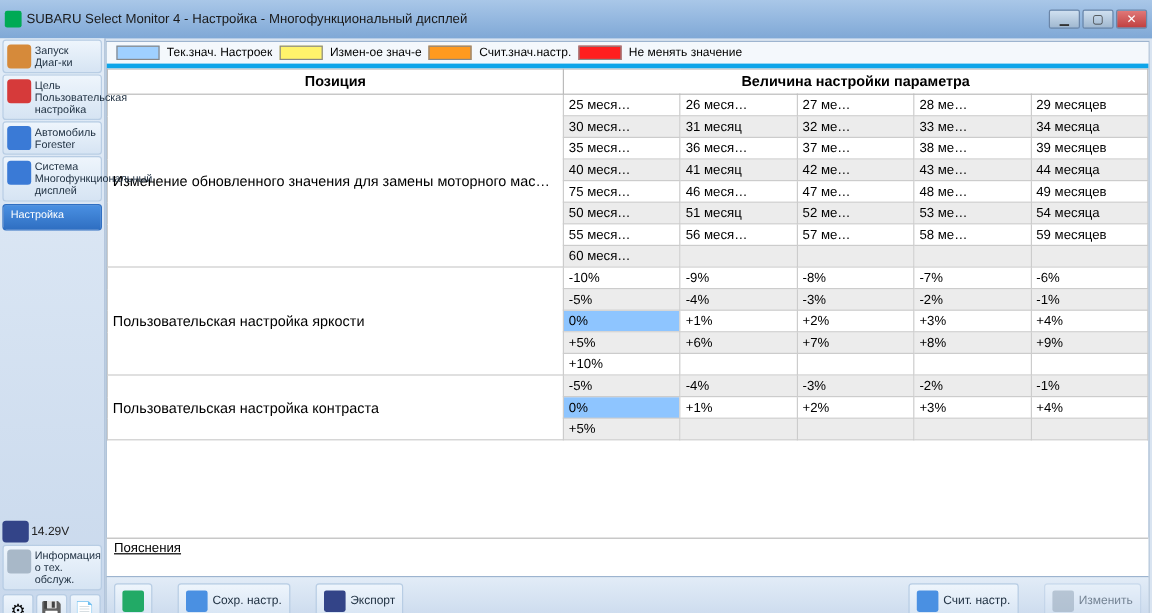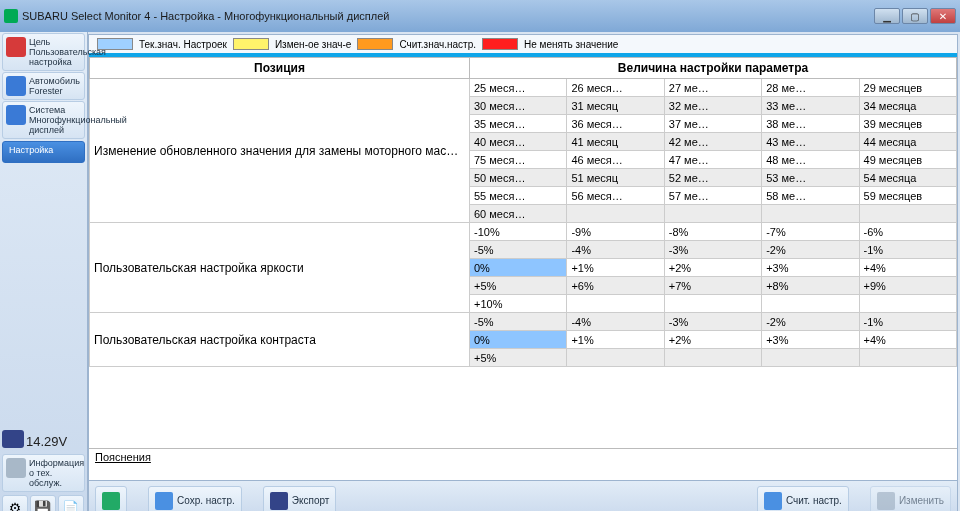--- a/index.html
+++ b/index.html
@@ -10,21 +10,21 @@
   .titlebar .title { flex: 1; }
   .winbtn { width: 26px; height: 16px; margin-left: 2px; background: linear-gradient(#d0e0f0,#a0b8d0); border: 1px solid #6b86a8; border-radius: 2px; display: flex; align-items: center; justify-content: center; font-size: 10px; color: #333; }
   .winbtn.close { background: linear-gradient(#e07878,#c04040); color: #fff; }
   .app { display: flex; height: 491px; }
   
   .sidebar { width: 88px; background: linear-gradient(#e2ecf7,#c8d8ec); display: flex; flex-direction: column; border-right: 1px solid #9db4cf; }
   .sb-item { min-height: 28px; padding: 3px 3px 3px 26px; position: relative; border: 1px solid #b8cde4; border-radius: 3px; margin: 1px 2px; background: linear-gradient(#eef5fc,#d6e4f3); font-size: 9px; line-height: 10px; color: #234; }
   .sb-item .ico { position: absolute; left: 3px; top: 3px; width: 20px; height: 20px; border-radius: 3px; background: #5a8; }
   .sb-item.active { background: linear-gradient(#4a90e2,#2f6fc2); color: #fff; border-color: #2f6fc2; padding-left: 6px; min-height: 22px; display:flex; }
   .sb-spacer { flex: 1; }
-  .sb-volt { font-size: 13px; color: #222; padding: 4px 2px 4px 26px; position: relative; }
+  .sb-volt { font-size: 10px; color: #222; padding: 4px 2px 4px 26px; position: relative; }
   .sb-volt .ico { position:absolute; left:2px; top:0; width:22px; height:18px; background:#348; border-radius:3px; }
   .sb-bottom { display: flex; flex-wrap: wrap; gap: 2px; padding: 2px; }
   .sb-sq { width: 26px; height: 26px; background: linear-gradient(#eef5fc,#d6e4f3); border: 1px solid #b8cde4; border-radius: 3px; display:flex; align-items:center; justify-content:center; font-size:14px; }
   
   .main { flex: 1; display: flex; flex-direction: column; background: #fff; border: 1px solid #9db4cf; margin: 2px 2px 2px 0; }
   .legend { height: 22px; background: #f4f8fc; display: flex; align-items: center; gap: 6px; padding: 0 8px; border-bottom: 4px solid #0ea5e9; font-size: 10px; }
   .legend .sw { width: 36px; height: 12px; border: 1px solid #888; }
   .content { flex: 1; overflow: auto; }
   table { border-collapse: collapse; width: 100%; table-layout: fixed; }
   th { background: #fff; border: 1px solid #bbb; padding: 3px 4px; font-weight: bold; font-size: 12px; }
@@ -50,20 +50,21 @@
   <div class="icon"></div>
   <div class="title">SUBARU Select Monitor 4 - Настройка - Многофункциональный дисплей</div>
   <div class="winbtn">▁</div>
   <div class="winbtn">▢</div>
   <div class="winbtn close">✕</div>
 </div>
 
 <div class="app">
   <div class="sidebar">
     <div id="sb-items">
+        <div class="sb-item"><div class="ico" style="background: rgb(214, 138, 58);"></div><span>Запуск Диаг-ки</span></div>
         <div class="sb-item"><div class="ico" style="background: rgb(214, 58, 58);"></div><span>Цель Пользовательская настройка</span></div>
         <div class="sb-item"><div class="ico" style="background: rgb(58, 122, 214);"></div><span>Автомобиль Forester</span></div>
         <div class="sb-item"><div class="ico" style="background: rgb(58, 122, 214);"></div><span>Система Многофункциональный дисплей</span></div>
       </div>
     <div class="sb-item active">
       <span>Настройка</span>
     </div>
     <div class="sb-spacer"></div>
     <div class="sb-volt">
       <div class="ico"></div>

